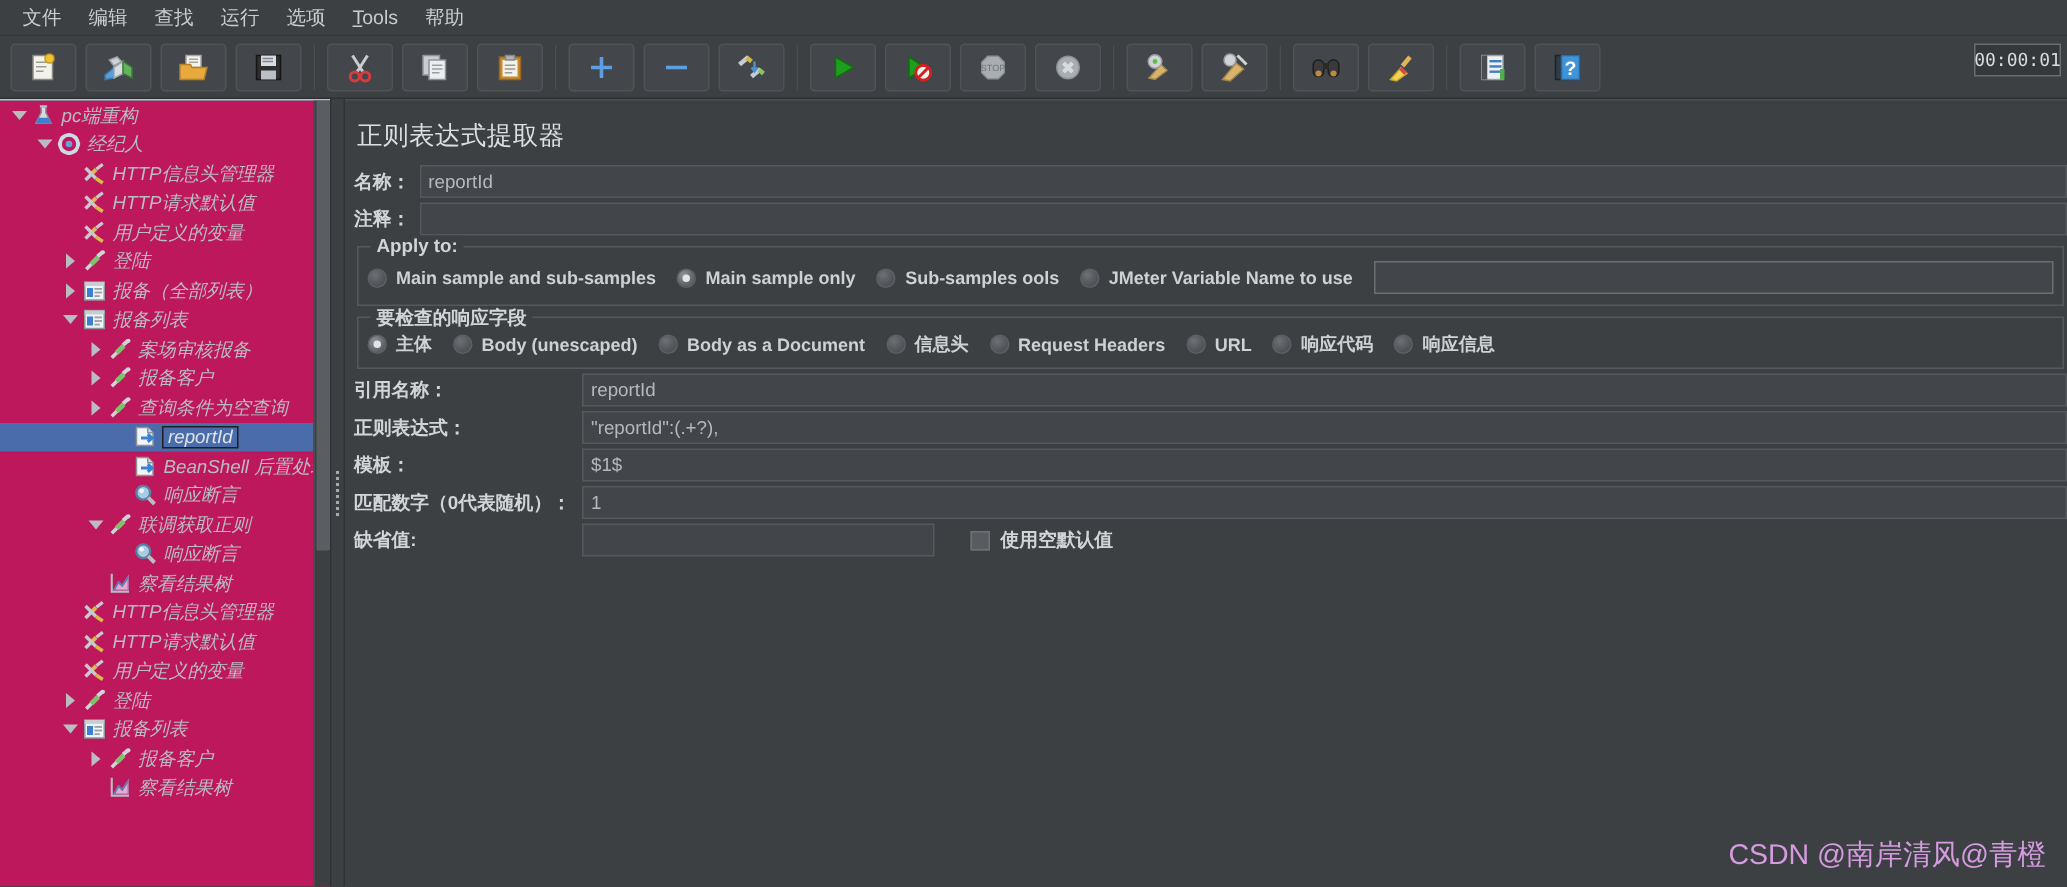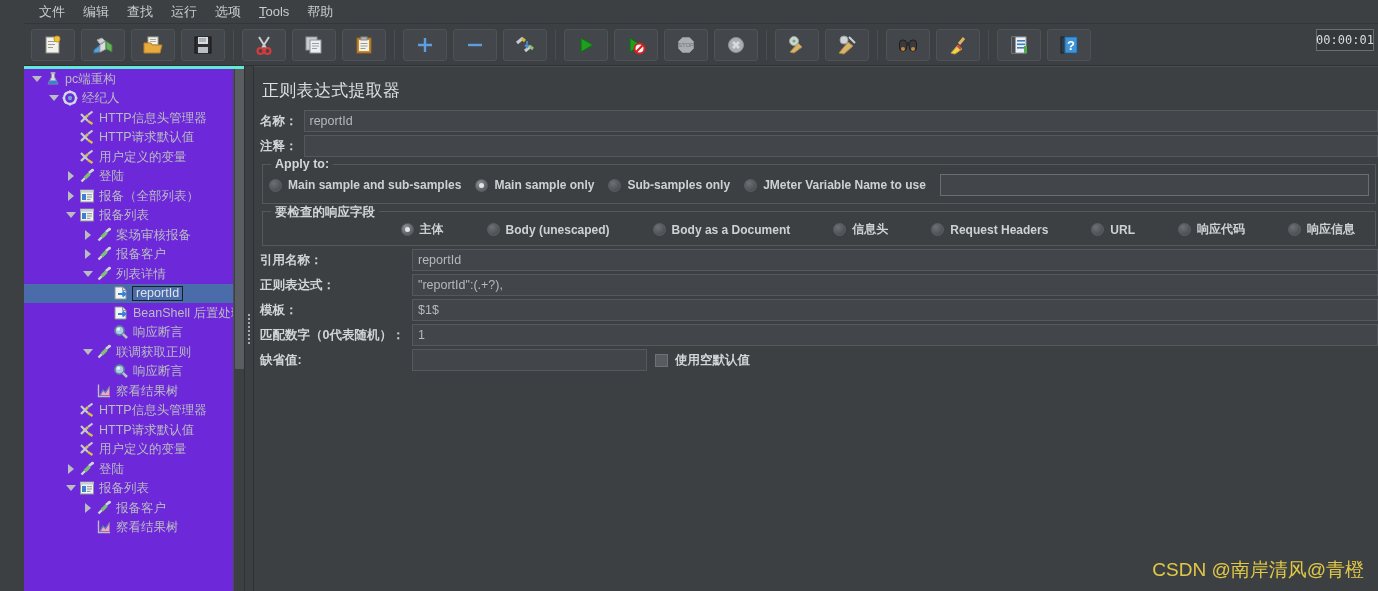--- a/index.html
+++ b/index.html
@@ -9,21 +9,20 @@
     overflow: hidden;
     background: #3c4043;
     font-family: "Liberation Sans", "DejaVu Sans", sans-serif;
   }
   #app {
     width: 1378px; height: 591px;
     position: relative;
     background: #3c4043;
     display: flex;
     flex-direction: column;
-    padding-left: 24px;
   }
 
   
   .menubar {
     height: 24px;
     background: #3c4043;
     display: flex;
     align-items: center;
     padding-left: 6px;
     flex: 0 0 24px;
@@ -87,24 +86,25 @@
     flex: 1 1 auto;
     display: flex;
     min-height: 0;
     position: relative;
   }
 
   
   .tree-panel {
     width: 220px;
     flex: 0 0 220px;
-    background: #6d28d9;
+    background: #be185d;
     position: relative;
     overflow: hidden;
-    border-top: 3px solid #5eead4;
+    border-top: 1px solid #5eead4;
+    font-style: italic;
   }
   .tree-scroll {
     position: absolute;
     top: 0; left: 0; right: 11px; bottom: 0;
     overflow: hidden;
   }
   .tree-row {
     height: 19.5px;
     display: flex;
     align-items: center;
@@ -243,21 +243,21 @@
     font-weight: bold;
     white-space: nowrap;
   }
   .radio-row {
     display: flex;
     align-items: center;
     padding: 3px 6px 2px 6px;
     gap: 0;
     flex-wrap: nowrap;
   }
-  .radio-row.centered { justify-content: flex-end; gap: 29px; }
+  .radio-row.centered { justify-content: flex-start; }
   .radio {
     display: flex;
     align-items: center;
     margin-right: 14px;
     white-space: nowrap;
     cursor: default;
   }
   .rdot {
     width: 13px; height: 13px;
     border-radius: 50%;
@@ -292,39 +292,39 @@
     padding: 1px 5px;
     outline: none;
   }
   .cbox {
     width: 13px; height: 13px;
     background: #585c60;
     border: 1px solid #6e7276;
     margin-right: 7px;
     flex: 0 0 13px;
   }
-  .chk-wrap { display:flex; align-items:center; margin-left:8px; white-space:nowrap; cursor:default;}
+  .chk-wrap { display:flex; align-items:center; margin-left:24px; white-space:nowrap; cursor:default;}
   .chk-label { color:#d2d5d8; font-size:12.5px; font-weight:bold;}
 
   .lbl-col { width: 152px; flex: 0 0 152px; }
   .default-input {
     width: 235px; flex: 0 0 235px;
     height: 22px;
     background: #42464a;
     border: 1px solid #55595d;
     color: #b5b9bc;
     font-size: 12.5px;
     padding: 1px 5px;
     outline: none;
   }
 
   .watermark {
     position: absolute;
     right: 14px; bottom: 8px;
-    color: #fde047;
+    color: #f0abfc;
     font-size: 19px;
     opacity: .85;
     pointer-events: none;
     white-space: nowrap;
   }
 </style>
 </head>
 <body>
 
 <div id="app">
@@ -672,31 +672,31 @@
                 <path d="M5.8 10.2 L10.5 5.5" stroke="#7cc469" stroke-width="3.4"></path>
                 <path d="M10 5 L13.5 2" stroke="#cfd4d8" stroke-width="2.6"></path>
                 <circle cx="13.6" cy="2.2" r="1.4" fill="#cfd4d8"></circle>
               </svg>
             </div>
             <div class="tree-label">报备客户</div>
           </div>
           <div class="tree-row">
             <div style="width: 57px; flex: 0 0 57px;"></div>
             <div class="toggle">
-              <div class="tri down"></div>
+              <div class="tri right"></div>
             </div>
             <div class="ticon">
               <svg width="16" height="16" viewBox="0 0 16 16">
                 <path d="M2.5 13.5 L6 10" stroke="#cfd4d8" stroke-width="2.4"></path>
                 <path d="M5.8 10.2 L10.5 5.5" stroke="#7cc469" stroke-width="3.4"></path>
                 <path d="M10 5 L13.5 2" stroke="#cfd4d8" stroke-width="2.6"></path>
                 <circle cx="13.6" cy="2.2" r="1.4" fill="#cfd4d8"></circle>
               </svg>
             </div>
-            <div class="tree-label">列表详情</div>
+            <div class="tree-label">查询条件为空查询</div>
           </div>
           <div class="tree-row selected">
             <div style="width: 74px; flex: 0 0 74px;"></div>
             <div class="toggle none"></div>
             <div class="ticon">
               <svg width="16" height="16" viewBox="0 0 16 16">
                 <path d="M2 2 H9.5 L13 5.5 V14 H2 Z" fill="#f2f5f7" stroke="#8f9498"></path>
                 <path d="M9.5 2 V5.5 H13" fill="#d2d7db" stroke="#8f9498"></path>
                 <path d="M5 9 H12 M9.5 6.5 L12.5 9 L9.5 11.5" stroke="#3a82d8" stroke-width="2" fill="none"></path>
               </svg>
@@ -907,21 +907,21 @@
               <div class="radio">
                 <div class="rdot"></div>
                 <div class="rlabel">Main sample and sub-samples</div>
               </div>
               <div class="radio">
                 <div class="rdot on"></div>
                 <div class="rlabel">Main sample only</div>
               </div>
               <div class="radio">
                 <div class="rdot"></div>
-                <div class="rlabel">Sub-samples only</div>
+                <div class="rlabel">Sub-samples ools</div>
               </div>
               <div class="radio">
                 <div class="rdot"></div>
                 <div class="rlabel">JMeter Variable Name to use</div>
               </div>
               <input type="text" class="var-input" value="" style="">
             </div>
         </div>
 
         <div class="group">

